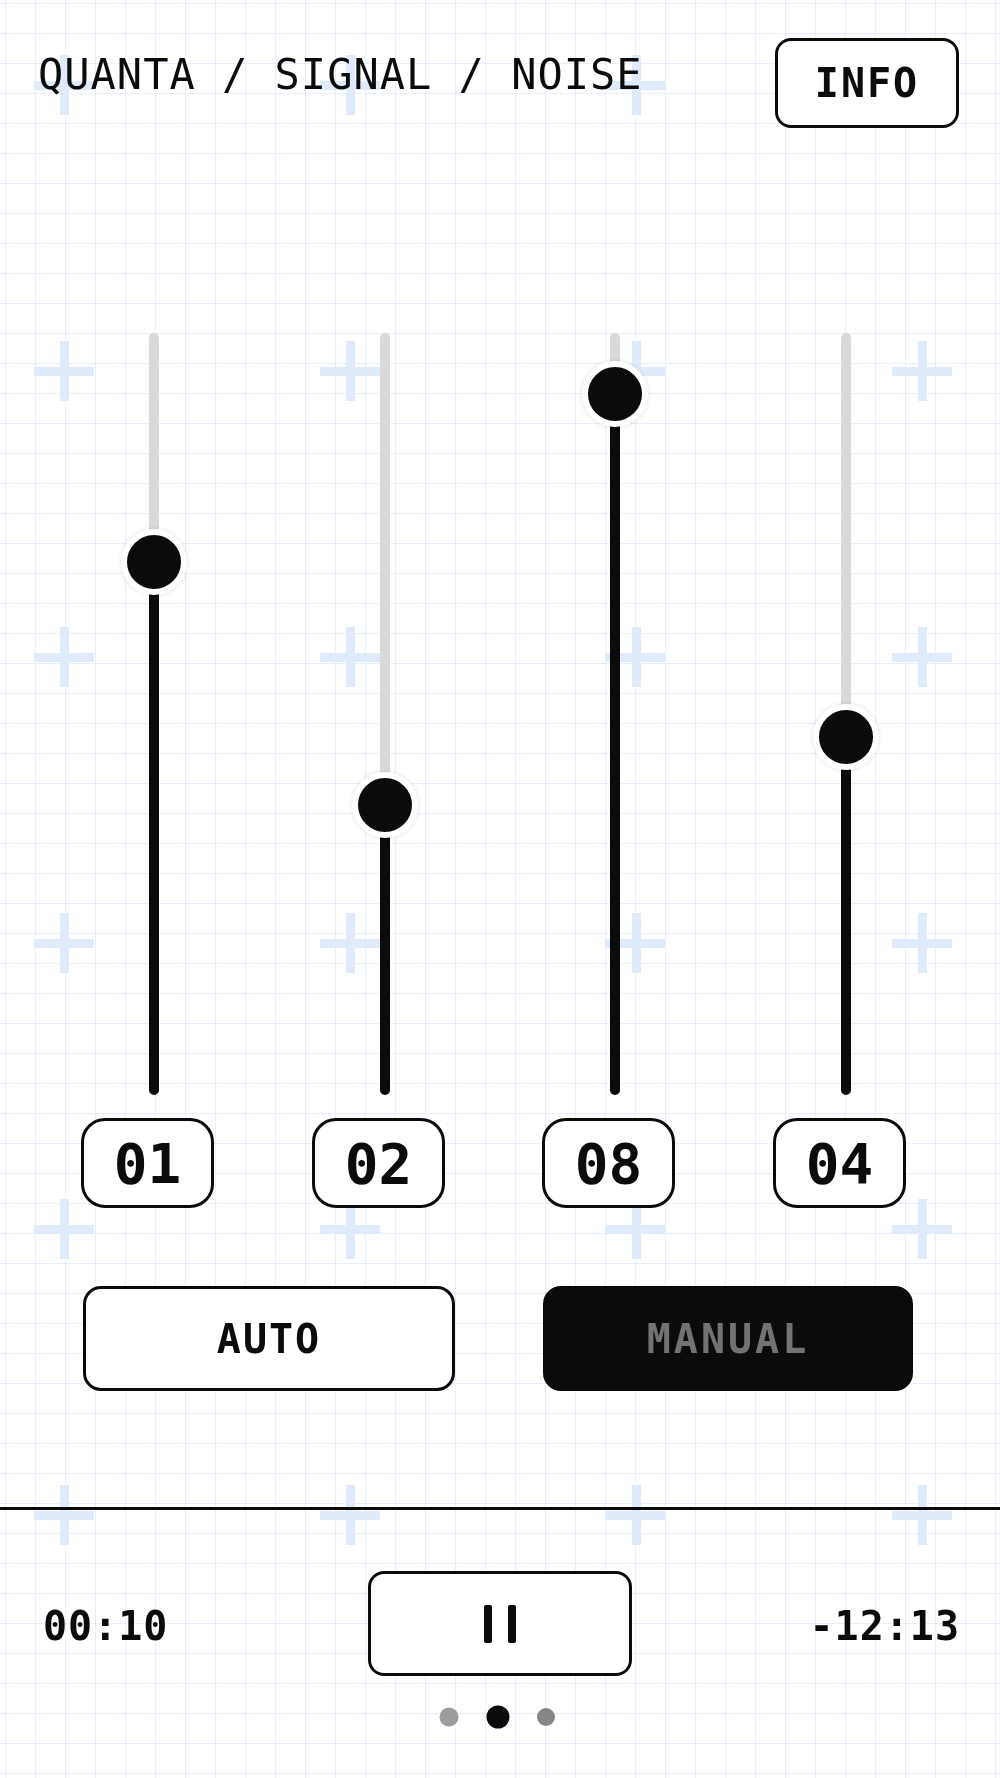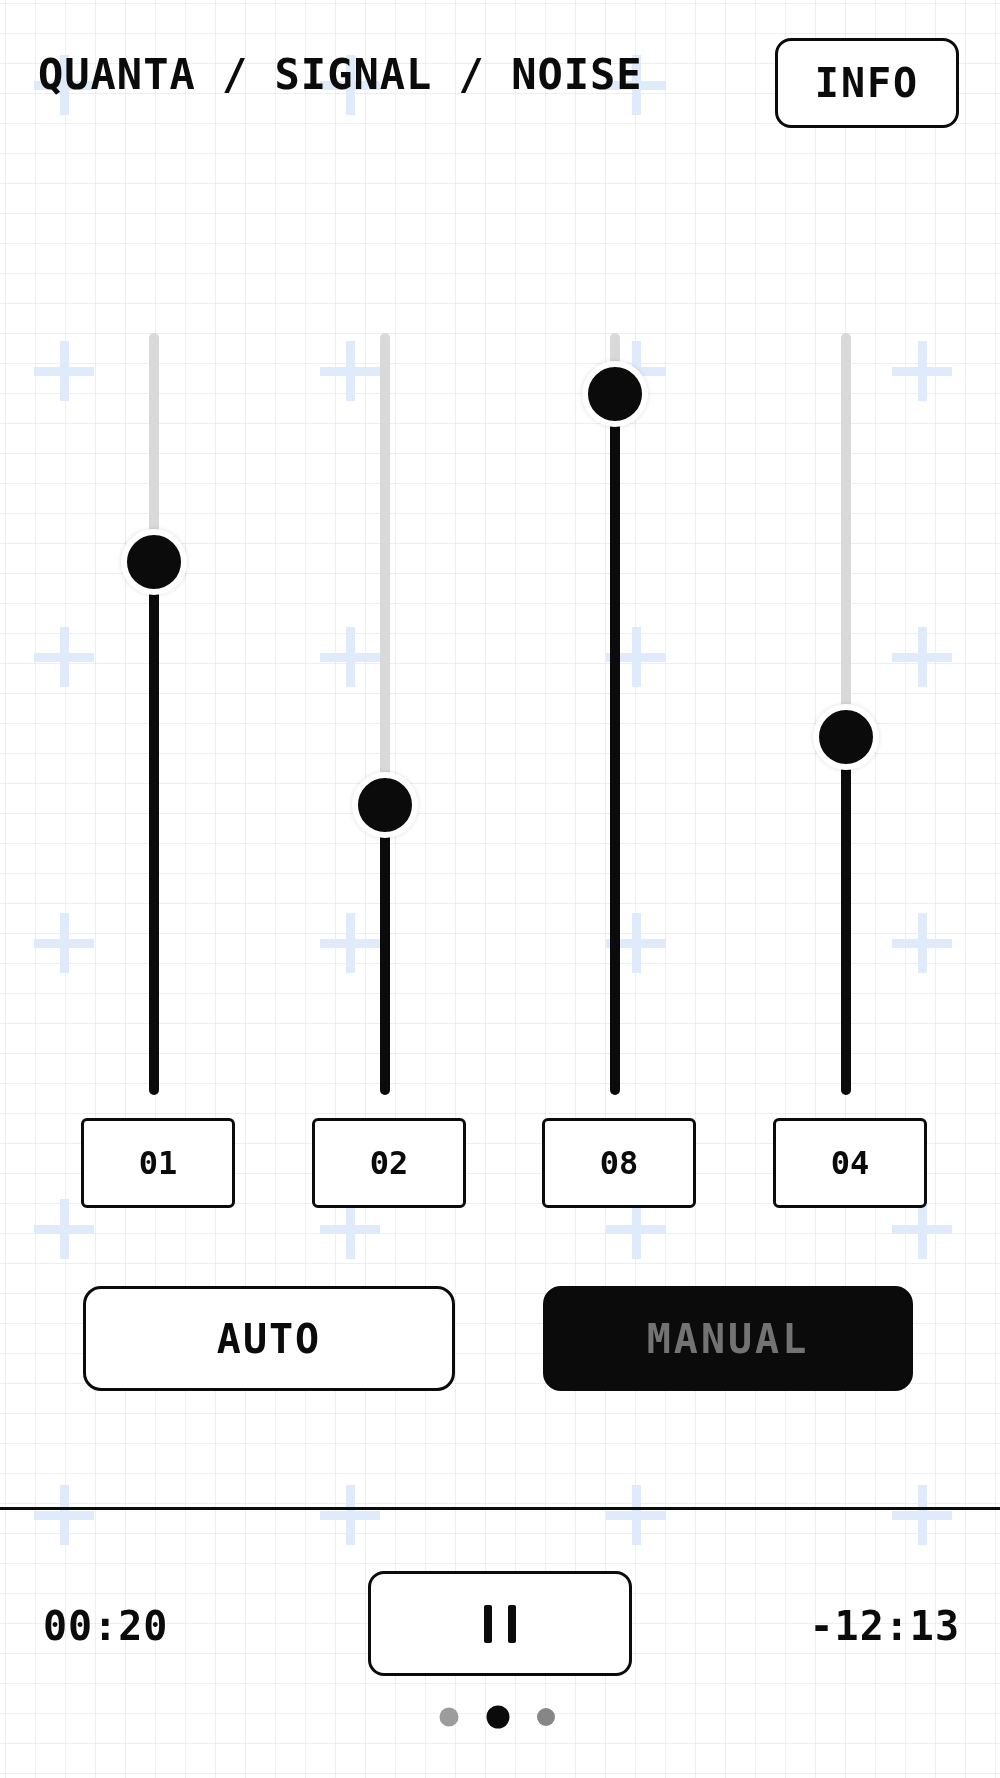--- a/index.html
+++ b/index.html
@@ -16,21 +16,21 @@
     font-family:"DejaVu Sans Mono","Liberation Mono",monospace;
     color:#0b0b0b;
   }
   
   .cross{position:absolute;width:60px;height:60px;transform:translate(-50%,-50%);pointer-events:none;}
   .cross::before{content:"";position:absolute;left:0;right:0;top:50%;height:9px;margin-top:-4.5px;background:#dfeafa;}
   .cross::after{content:"";position:absolute;top:0;bottom:0;left:50%;width:9px;margin-left:-4.5px;background:#dfeafa;}
 
   .title{
     position:absolute;left:38px;top:50px;
-    font-size:42px;font-weight:700;letter-spacing:1px;white-space:nowrap;
+    font-size:42px;font-weight:400;letter-spacing:1px;white-space:nowrap;
   }
   .btn{
     box-sizing:border-box;
     position:absolute;
     display:flex;align-items:center;justify-content:center;
     background:#ffffff;border:3px solid #0b0b0b;border-radius:16px;
     font-family:inherit;font-weight:700;color:#0b0b0b;
     padding:1px;cursor:pointer;
   }
   .info-btn{left:775px;top:38px;width:184px;height:90px;font-size:40px;letter-spacing:2px;}
@@ -39,24 +39,24 @@
   .fill{position:absolute;width:10px;border-radius:6px;background:#0b0b0b;}
   .thumb{
     box-sizing:border-box;
     position:absolute;width:66px;height:66px;border-radius:50%;
     background:#0b0b0b;border:6px solid #ffffff;
     box-shadow:0 0 5px rgba(0,0,0,0.12);
     cursor:grab;
   }
   .chan-label{
     box-sizing:border-box;
-    position:absolute;top:1118px;width:154px;height:90px;
-    border:3px solid #0b0b0b;border-radius:6px;background:#ffffff;
+    position:absolute;top:1118px;width:133px;height:90px;
+    border:3px solid #0b0b0b;border-radius:24px;background:#ffffff;
     display:flex;align-items:center;justify-content:center;
-    font-size:32px;font-weight:700;
+    font-size:56px;font-weight:700;
   }
   .mode-btn{top:1262px;height:105px;border-radius:18px;font-size:40px;letter-spacing:2px;margin-top:24px;}
   .auto-btn{left:83px;width:372px;}
   .manual-btn{left:543px;width:370px;background:#0b0b0b;color:#737373;letter-spacing:3px;}
 
   .divider{position:absolute;left:0;right:0;top:1507px;height:3px;background:#0b0b0b;}
 
   .time{position:absolute;top:1603px;font-size:40px;font-weight:700;letter-spacing:1px;}
   .time.elapsed{left:43px;}
   .time.remaining{right:40px;}
@@ -118,21 +118,21 @@
       <div class="fill" style="left: 841px; top: 737px; height: 358px;"></div>
       <div class="thumb" style="left: 813px; top: 704px;"></div>
       <div class="chan-label" style="left: 773px;">04</div>
     </div>
 
   <button class="btn mode-btn auto-btn">AUTO</button>
   <button class="btn mode-btn manual-btn">MANUAL</button>
 
   <div class="divider"></div>
 
-  <div class="time elapsed">00:20</div>
+  <div class="time elapsed">00:10</div>
   <button class="btn pause-btn">
     <span class="pause-bar"></span>
     <span class="pause-bar"></span>
   </button>
   <div class="time remaining">-12:13</div>
 
   <div id="dots">
       <div class="dot" style="width: 19px; height: 19px; left: 449px; top: 1717px; background: rgb(156, 156, 156);"></div>
       <div class="dot" style="width: 23px; height: 23px; left: 498px; top: 1717px; background: rgb(11, 11, 11);"></div>
       <div class="dot" style="width: 18px; height: 18px; left: 546px; top: 1717px; background: rgb(134, 134, 134);"></div>

